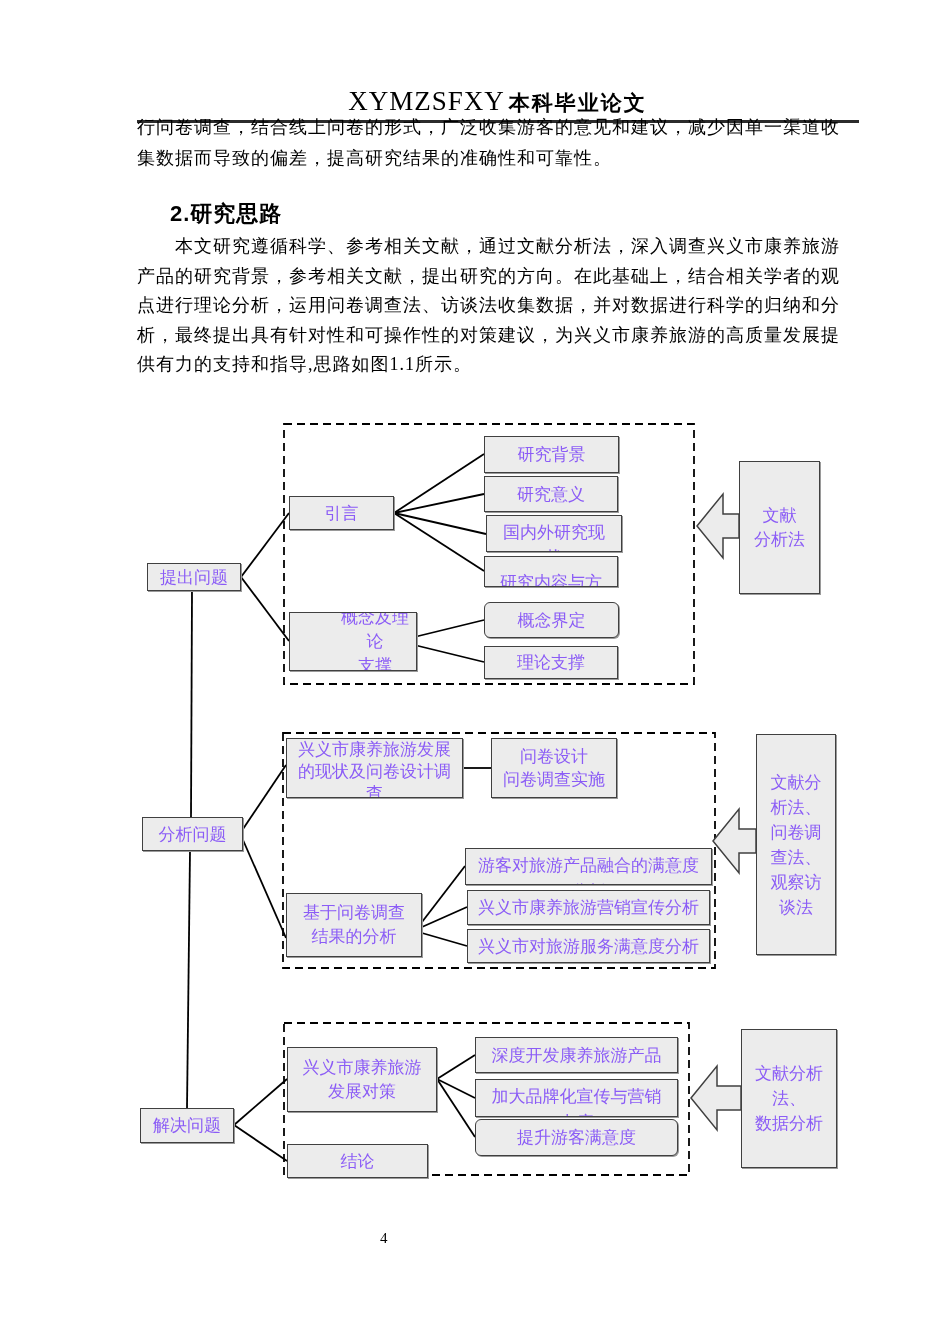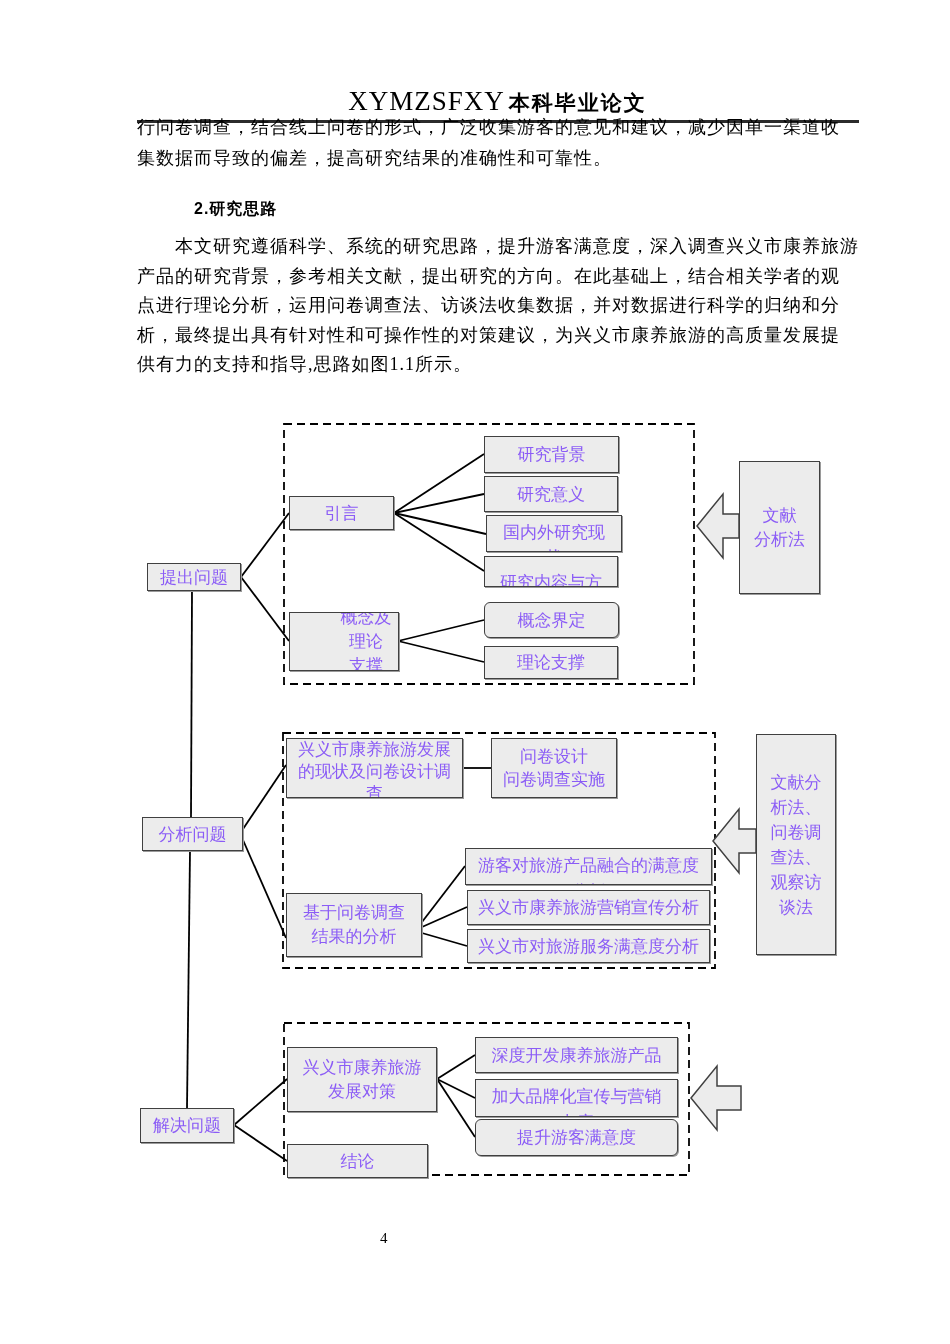--- a/index.html
+++ b/index.html
@@ -11,21 +11,21 @@
   
   #header-title{left:137px;top:86px;width:721px;text-align:center;white-space:nowrap;}
   #header-title .latin{font-size:27px;letter-spacing:1px;}
   #header-title .cjk{font-size:21px;font-weight:bold;letter-spacing:2px;}
   #header-rule{left:137px;top:120px;width:722px;height:3px;background:#2b2b2b;}
   
   .bodyline{width:724px;font-size:18px;letter-spacing:1px;white-space:nowrap;}
   #p1{left:137px;top:112px;line-height:31px;}
   #p2{left:137px;top:232px;line-height:29.5px;}
   #section-heading{left:170px;top:199px;font-family:"Liberation Sans","DejaVu Sans",sans-serif;
-    font-weight:bold;font-size:16px;letter-spacing:1px;margin-left:24px;}
+    font-weight:bold;font-size:22px;letter-spacing:1px;}
   #page-number{left:380px;top:1230px;font-size:15px;}
   
   #diagram-svg{left:0;top:0;width:950px;height:1344px;z-index:1;}
   .fbox{
     position:absolute;z-index:2;box-sizing:border-box;background:#ececec;
     border:1px solid #404040;text-align:center;font-size:17px;color:#8b5cf6;
     white-space:pre-line;overflow:hidden;box-shadow:1px 1px 0 #9a9a9a;
   }
   .cen{display:flex;align-items:center;justify-content:center;}
 </style>
@@ -41,21 +41,21 @@
   <div class="abs" id="header-rule"></div>
 
   <div class="abs bodyline" id="p1">
     <div>行问卷调查，结合线上问卷的形式，广泛收集游客的意见和建议，减少因单一渠道收</div>
     <div>集数据而导致的偏差，提高研究结果的准确性和可靠性。</div>
   </div>
 
   <div class="abs" id="section-heading">2.研究思路</div>
 
   <div class="abs bodyline" id="p2">
-    <div>　　本文研究遵循科学、系统的研究思路，提升游客满意度，深入调查兴义市康养旅游</div>
+    <div>　　本文研究遵循科学、参考相关文献，通过文献分析法，深入调查兴义市康养旅游</div>
     <div>产品的研究背景，参考相关文献，提出研究的方向。在此基础上，结合相关学者的观</div>
     <div>点进行理论分析，运用问卷调查法、访谈法收集数据，并对数据进行科学的归纳和分</div>
     <div>析，最终提出具有针对性和可操作性的对策建议，为兴义市康养旅游的高质量发展提</div>
     <div>供有力的支持和指导,思路如图1.1所示。</div>
   </div>
 
   <svg class="abs" id="diagram-svg" viewBox="0 0 950 1344" xmlns="http://www.w3.org/2000/svg">
     <g stroke="#000" stroke-width="1.8" fill="none">
 
       <rect x="284" y="424" width="410" height="260" stroke-dasharray="8,5"></rect>
@@ -92,21 +92,21 @@
       <polygon points="713,841 739,809 739,829 756,829 756,853 739,853 739,873"></polygon>
       <polygon points="691,1098 717,1066 717,1086 741,1086 741,1110 717,1110 717,1130"></polygon>
     </g>
   </svg>
 
   <div class="fbox cen" style="left:147px;top:563px;width:94px;height:28px;">提出问题</div>
   <div class="fbox cen" style="left:142px;top:817px;width:101px;height:34px;">分析问题</div>
   <div class="fbox cen" style="left:140px;top:1108px;width:94px;height:35px;">解决问题</div>
 
   <div class="fbox cen" style="left:289px;top:496px;width:105px;height:34px;">引言</div>
-  <div class="fbox cen" style="left:289px;top:612px;width:110px;height:59px;line-height:24px;padding-left:44px;">概念及理论
+  <div class="fbox cen" style="left:289px;top:612px;width:128px;height:59px;line-height:24px;padding-left:44px;">概念及理论
 支撑</div>
   <div class="fbox cen" style="left:484px;top:436px;width:135px;height:37px;">研究背景</div>
   <div class="fbox cen" style="left:484px;top:476px;width:134px;height:36px;">研究意义</div>
   <div class="fbox" style="left:486px;top:515px;width:136px;height:37px;padding-top:4px;line-height:25px;">国内外研究现
 状</div>
   <div class="fbox" style="left:484px;top:556px;width:134px;height:31px;padding-top:13px;line-height:25px;">研究内容与方
 法</div>
   <div class="fbox cen" style="left:484px;top:602px;width:135px;height:36px;border-radius:6px;">概念界定</div>
   <div class="fbox cen" style="left:484px;top:646px;width:134px;height:33px;">理论支撑</div>
   <div class="fbox cen" style="left:739px;top:461px;width:81px;height:133px;line-height:24px;">文献
@@ -130,16 +130,19 @@
 观察访
 谈法</div>
 
   <div class="fbox cen" style="left:287px;top:1047px;width:150px;height:65px;line-height:24px;">兴义市康养旅游
 发展对策</div>
   <div class="fbox cen" style="left:287px;top:1144px;width:141px;height:34px;">结论</div>
   <div class="fbox cen" style="left:475px;top:1037px;width:203px;height:36px;">深度开发康养旅游产品</div>
   <div class="fbox" style="left:475px;top:1079px;width:203px;height:38px;padding-top:4px;line-height:26px;">加大品牌化宣传与营销
 力度</div>
   <div class="fbox cen" style="left:475px;top:1119px;width:203px;height:37px;border-radius:6px;">提升游客满意度</div>
+  <div class="fbox cen" style="left:741px;top:1029px;width:96px;height:139px;line-height:25px;">文献分析
+法、
+数据分析</div>
 
   <div class="abs" id="page-number">4</div>
 
 </div>
 
 </body></html>

